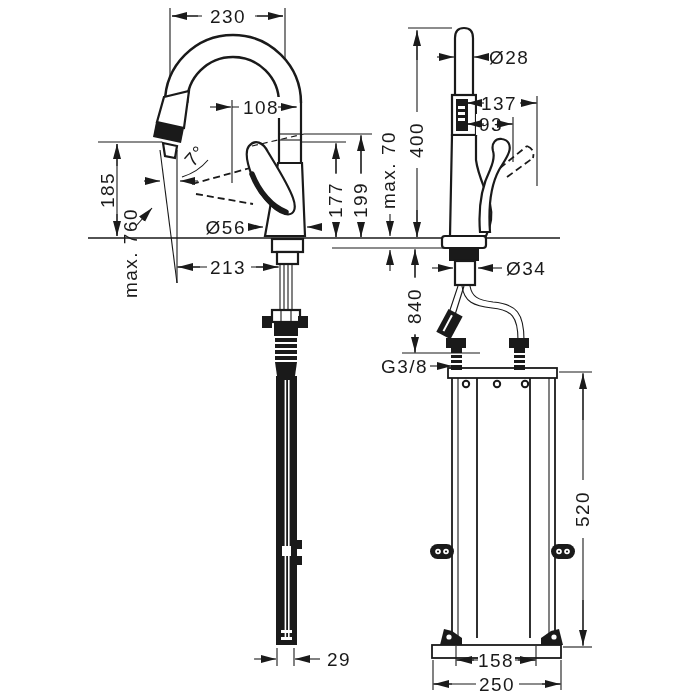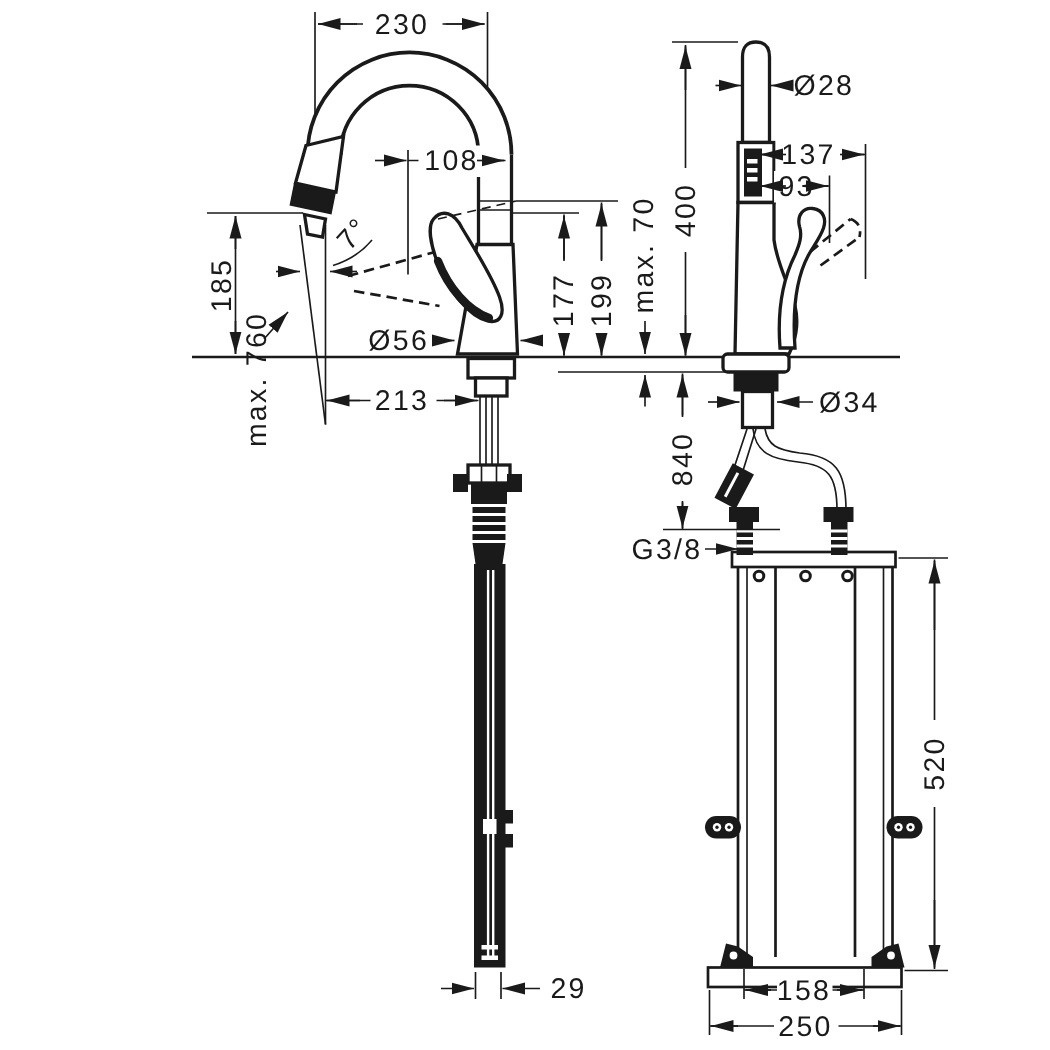--- a/index.html
+++ b/index.html
@@ -1,16 +1,16 @@
 <!DOCTYPE html>
 <html><head>
 <meta charset="utf-8">
 <style>
   html,body{margin:0;padding:0;background:#ffffff;}
-  .stage{width:596px;height:700px;position:relative;background:#ffffff;overflow:hidden;padding-left:40px;}
+  .stage{width:596px;height:700px;position:relative;background:#ffffff;overflow:hidden;}
   svg{display:block;}
   .dim-text{font-family:"Liberation Sans","DejaVu Sans",sans-serif;font-size:19px;letter-spacing:1.5px;fill:#1a1a1a;}
   .ink{stroke:#1a1a1a;}
   .thin{stroke-width:1.1;fill:none;}
   .ctop{stroke-width:1.6;fill:none;}
   .outl{stroke-width:2.2;fill:none;}
   .outlw{stroke-width:2.2;fill:#ffffff;}
   .arc{stroke-width:2.5;fill:none;}
   .boxl{stroke-width:1.8;fill:none;}
   .dash{stroke-width:1.8;fill:none;stroke-dasharray:7 4;}

